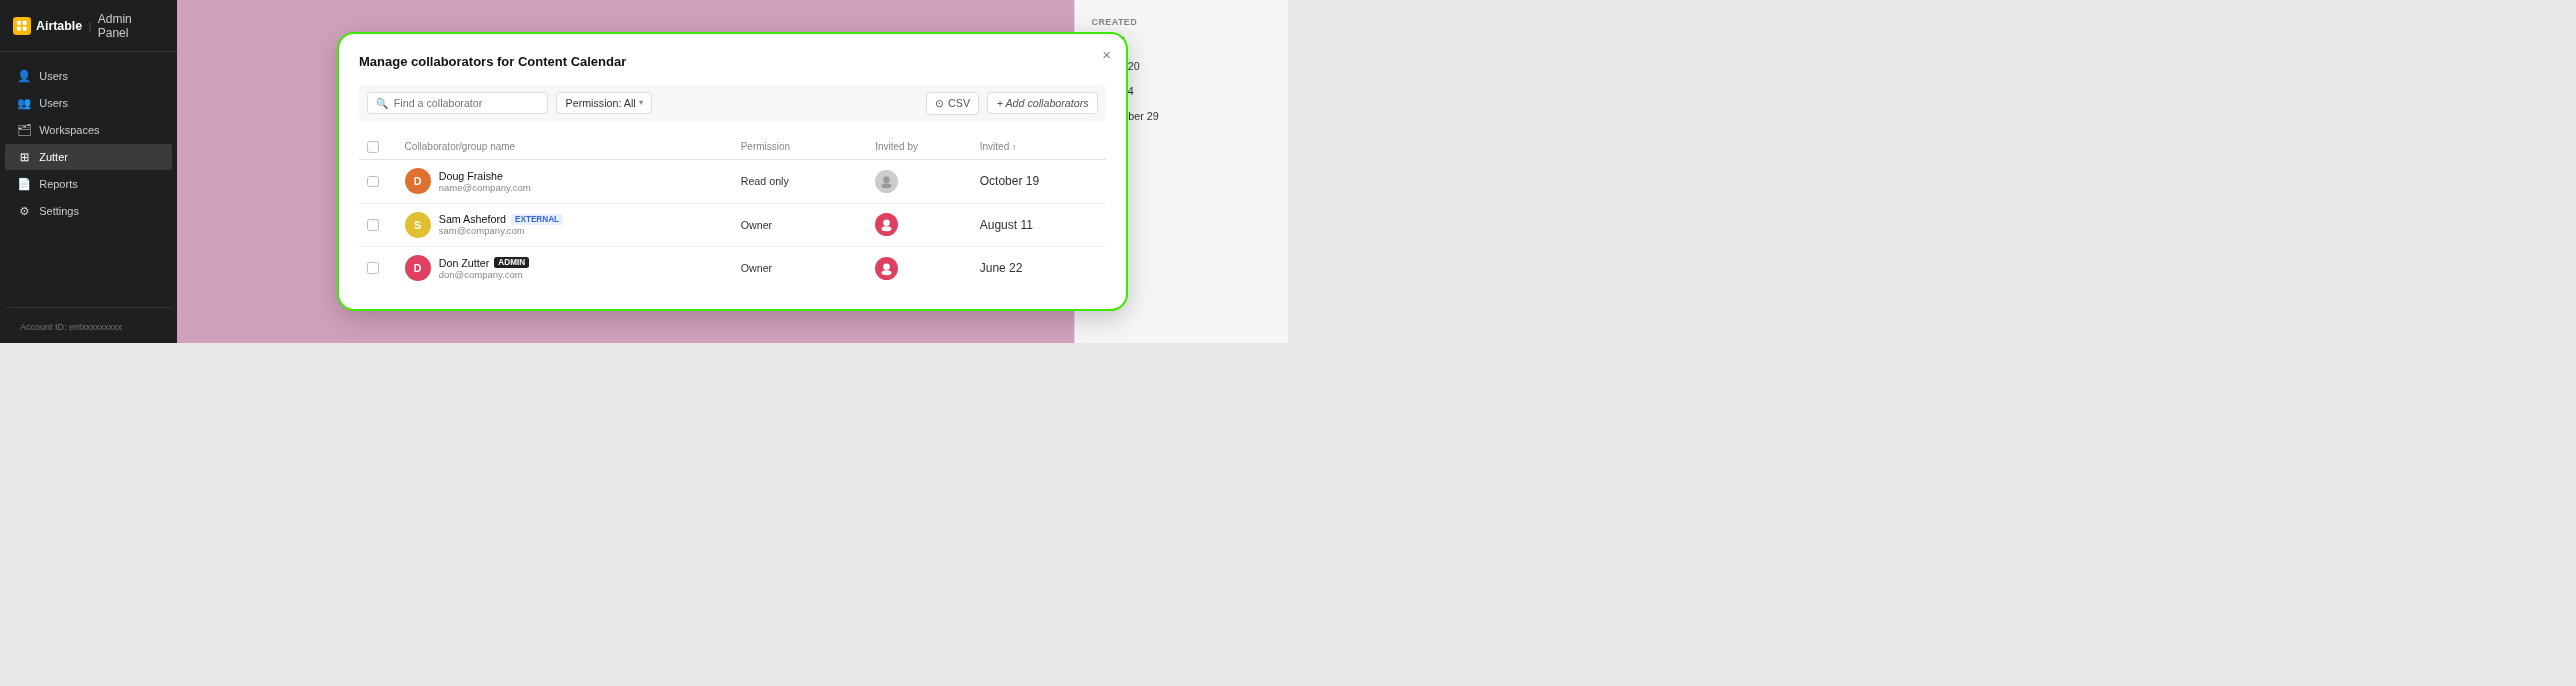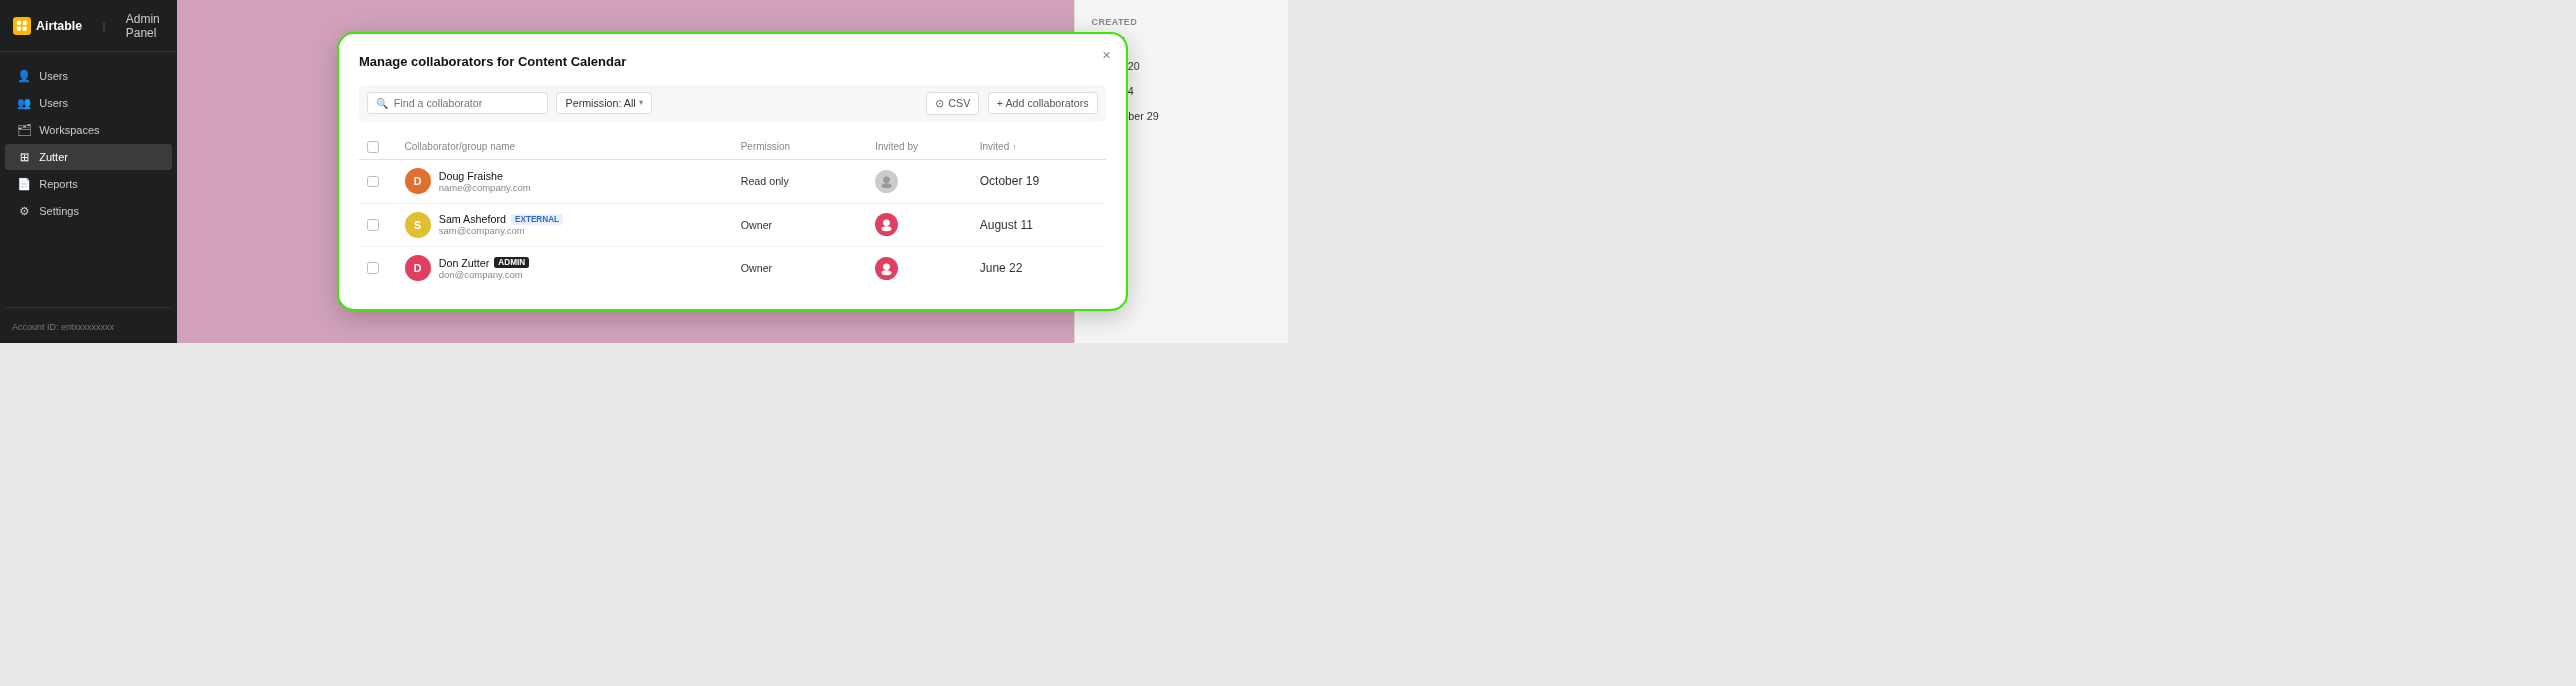--- a/index.html
+++ b/index.html
@@ -20,21 +20,21 @@
       height: 100%;
       display: flex;
       flex-direction: column;
       padding: 0;
     }
     .sidebar-header {
       display: flex;
       align-items: center;
       padding: 11.5px 13px;
       border-bottom: 0.8px solid #333;
-      gap: 17px;
+      gap: 3px;
     }
     .airtable-logo {
       display: flex;
       align-items: center;
       gap: 5px;
     }
     .logo-icon {
       width: 18px;
       height: 18px;
       background: #fcb900;
@@ -79,21 +79,21 @@
     }
     .nav-icon {
       width: 13px;
       height: 13px;
       display: flex;
       align-items: center;
       justify-content: center;
       font-size: 11.5px;
     }
     .sidebar-footer {
-      padding: 10px 12px;
+      padding: 10px 20px;
       border-top: 0.8px solid #333;
       border-radius: 10px;
     }
     .account-id {
       color: #777;
       font-size: 9px;
     }
 
     
     .main-content {
@@ -264,20 +264,21 @@
       align-items: center;
       gap: 4.1px;
       font-size: 10.7px;
       color: #555;
       background: #fff;
       border: 0.8px solid #ddd;
       border-radius: 3.3px;
       padding: 4.1px 8.2px;
       cursor: pointer;
       font-weight: 500;
+      font-style: italic;
     }
 
     
     .collab-table {
       width: 100%;
       border-collapse: collapse;
     }
     .collab-table thead tr {
       border-bottom: 0.8px solid #e0e0e0;
     }

